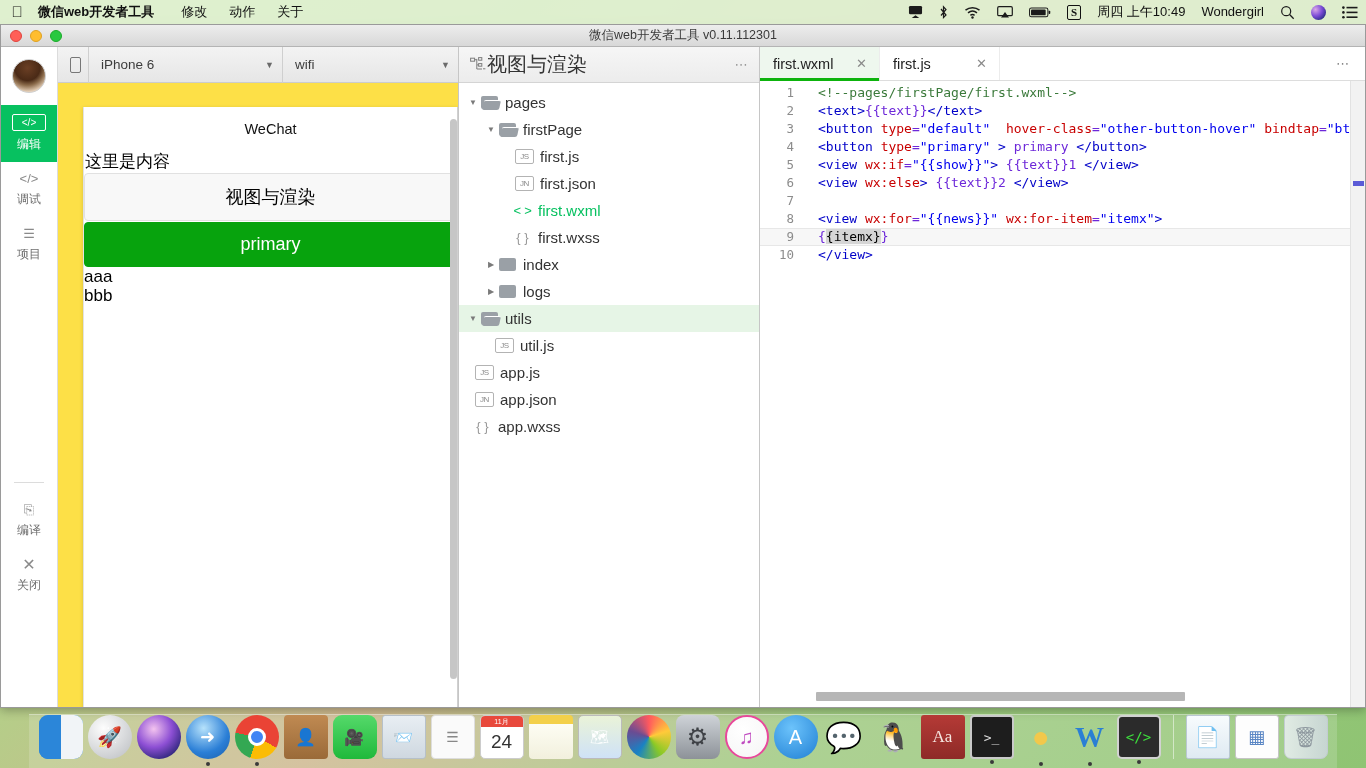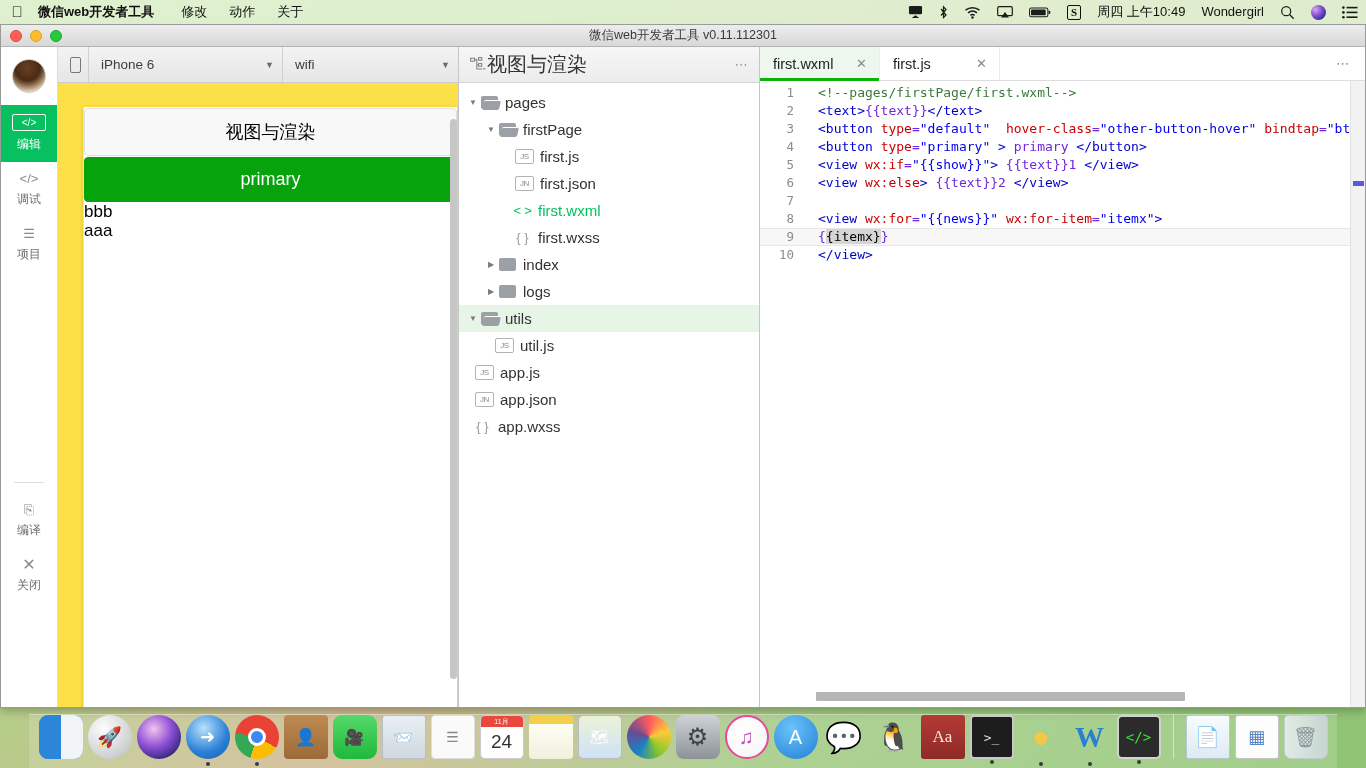--- a/index.html
+++ b/index.html
@@ -443,24 +443,26 @@
           <span>iPhone 6</span>
           <span class="caret">▼</span>
         </div>
         <div class="sel net">
           <span>wifi</span>
           <span class="caret">▼</span>
         </div>
       </div>
       <div class="sim-stage">
         <div class="phone">
+          <div class="nav-title">WeChat</div>
+          <div class="wx-text">这里是内容</div>
           <button class="wx-btn">视图与渲染</button>
           <button class="wx-btn primary">primary</button>
+          <div class="wx-list">aaa</div>
           <div class="wx-list">bbb</div>
-          <div class="wx-list">aaa</div>
         </div>
         <div class="sim-vscroll">
             <i></i>
           </div>
       </div>
     </div>
 
     <div class="tree-panel">
       <div class="tree-head">
         <span class="hico">

